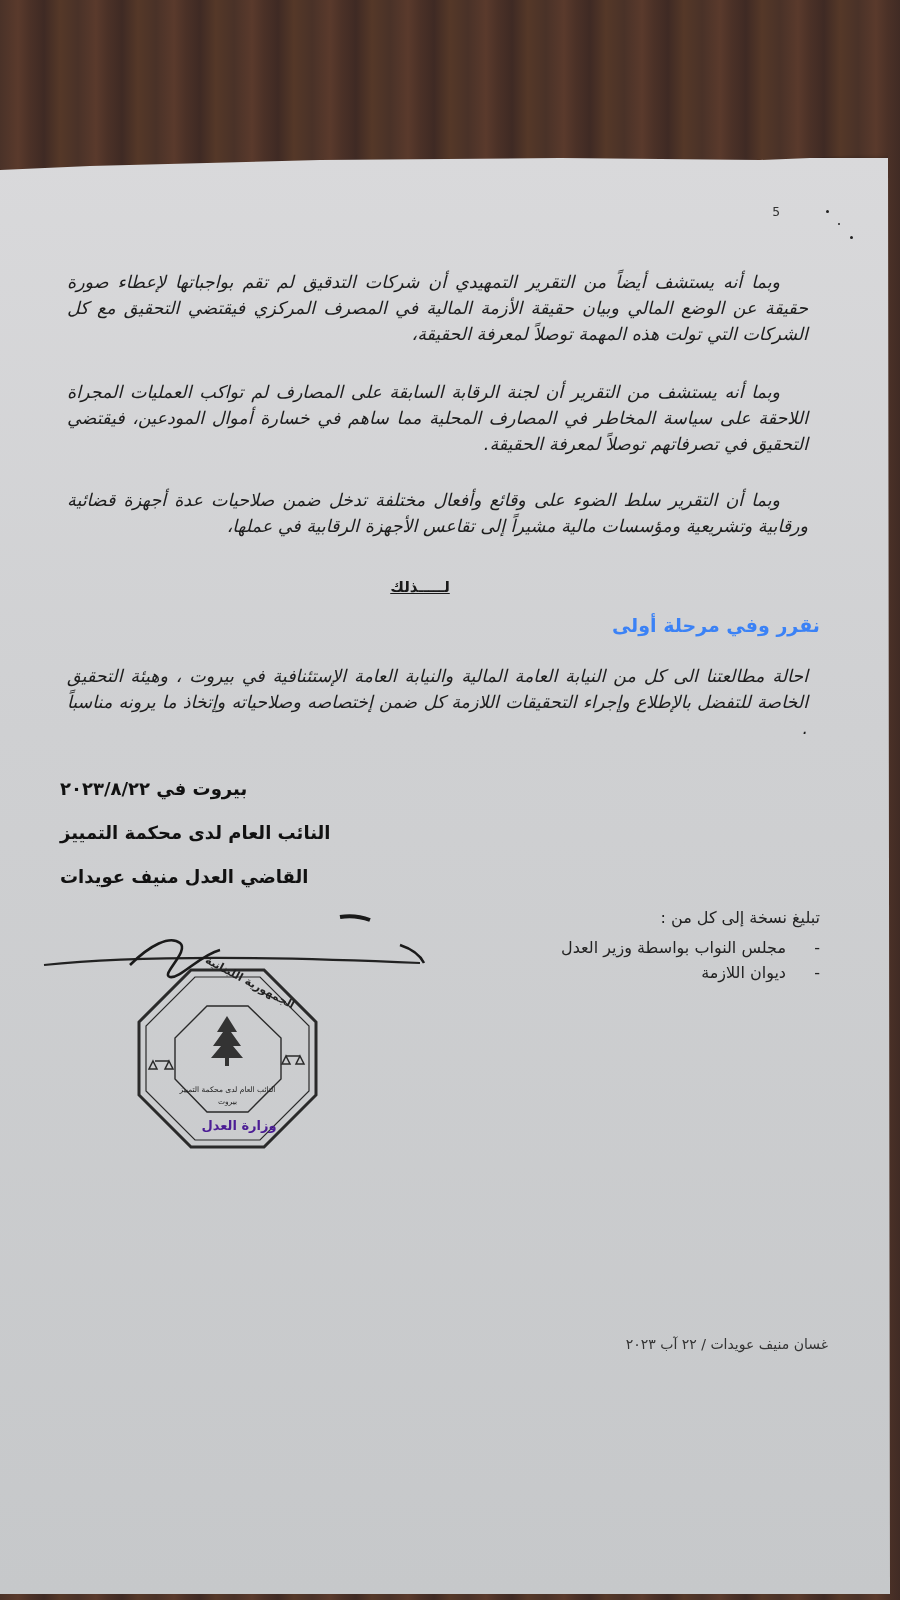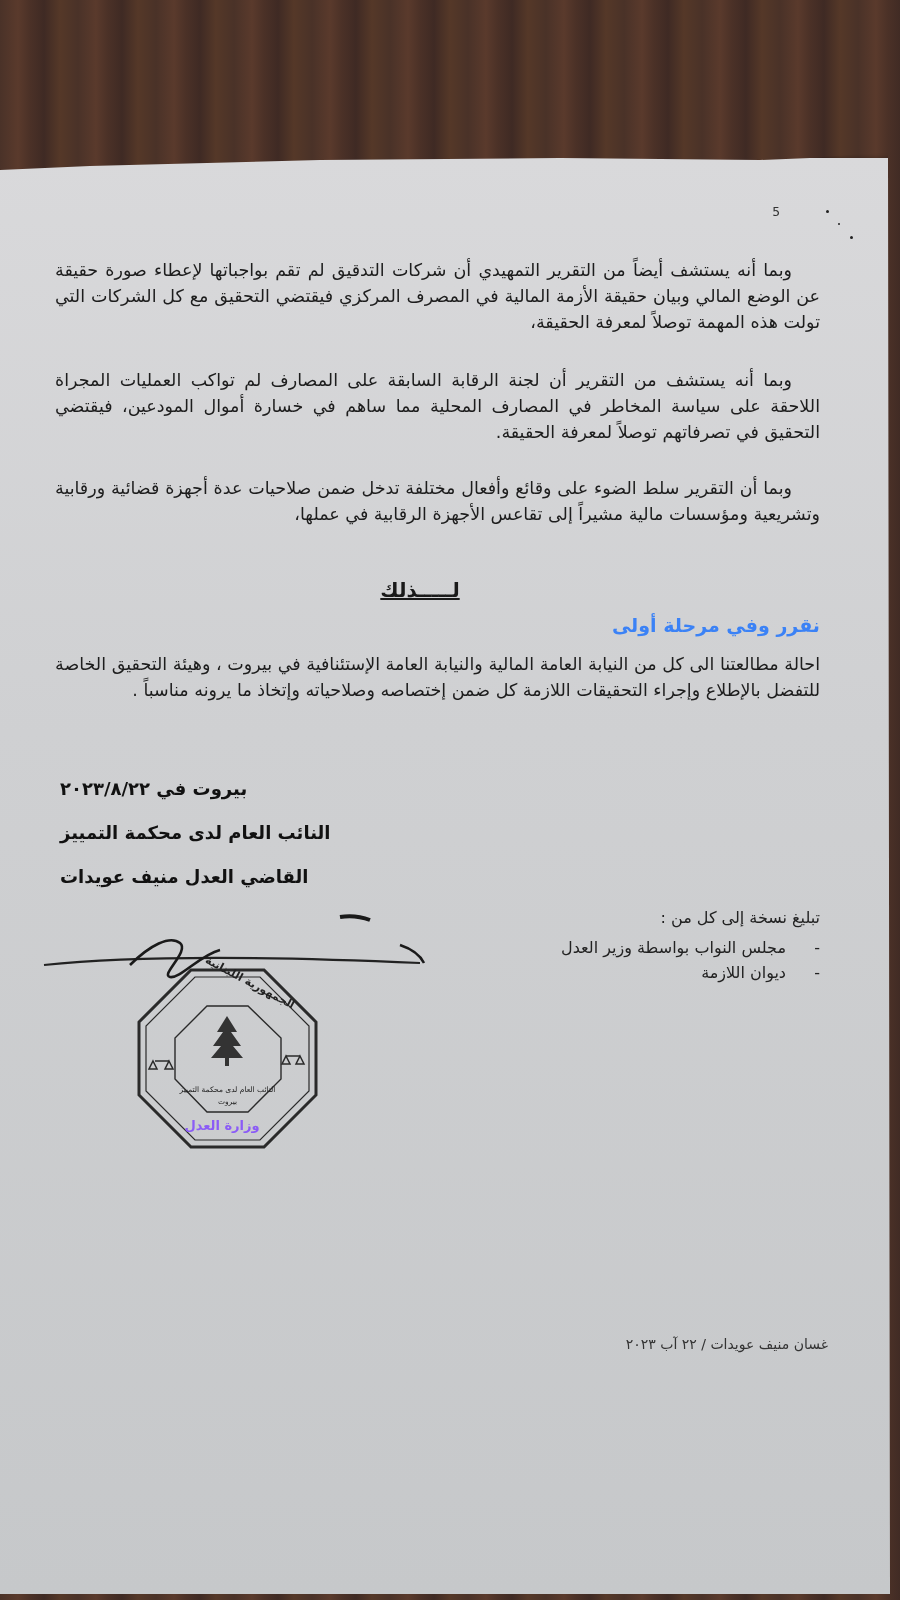--- a/index.html
+++ b/index.html
@@ -18,24 +18,24 @@
   .page-number {
     position:absolute; right:120px; top:204px; font-size:13px; color:#333;
     font-family: "DejaVu Sans Mono", monospace;
   }
   .dot { position:absolute; width:3px; height:3px; border-radius:50%; background:#222; }
   .body-text {
     position:absolute; left:55px; right:80px; direction:rtl; text-align:justify;
     text-align-last:right; color:#1d1d1d; font-family:"DejaVu Sans", sans-serif;
     font-size:17.5px; line-height:26px;
   }
-  .para { text-indent:28px; margin:0; }
+  .para { text-indent:28px; margin:12px;font-style:italic; }
   .heading-center {
     position:absolute; left:0; width:840px; text-align:center; top:578px;
-    font-weight:bold; font-size:20px; text-decoration:underline; direction:rtl; color:#1a1a1a;
+    font-weight:bold; font-size:15px; text-decoration:underline; direction:rtl; color:#1a1a1a;
   }
   .decision-title {
     position:absolute; right:80px; top:614px; direction:rtl;
     font-weight:bold; font-size:19px; color:#3b82f6;
   }
   .sig-block {
     position:absolute; left:60px; width:360px; direction:rtl; text-align:left;
     font-weight:bold; font-size:18px; color:#111;
   }
   .cc-title {
@@ -106,16 +106,16 @@
       <line x1="151" y1="90" x2="165" y2="90"></line>
         <path d="M151 90 l4 8 h-8 z"></path>
         <path d="M165 90 l4 8 h-8 z"></path>
     </g>
   </svg>
   <div style="position:absolute;left:40px;top:118px;width:105px;text-align:center;direction:rtl;font-size:7.5px;color:#222;line-height:12px">
     <div>النائب العام لدى محكمة التمييز</div>
     <div>بيروت</div>
   </div>
   <div style="position:absolute;left:60px;top:10px;width:110px;text-align:center;direction:rtl;font-size:11px;color:#222;transform:rotate(28deg);font-weight:bold">الجمهورية اللبنانية</div>
-  <div style="position:absolute;left:27px;top:152px;width:120px;text-align:center;direction:rtl;font-size:13px;color:#8b5cf6;font-weight:bold">وزارة العدل</div>
+  <div style="position:absolute;left:44px;top:152px;width:120px;text-align:center;direction:rtl;font-size:13px;color:#4c1d95;font-weight:bold">وزارة العدل</div>
 </div>
 
 <div class="footer-line">غسان منيف عويدات / ٢٢ آب ٢٠٢٣</div>
 
 </body></html>

